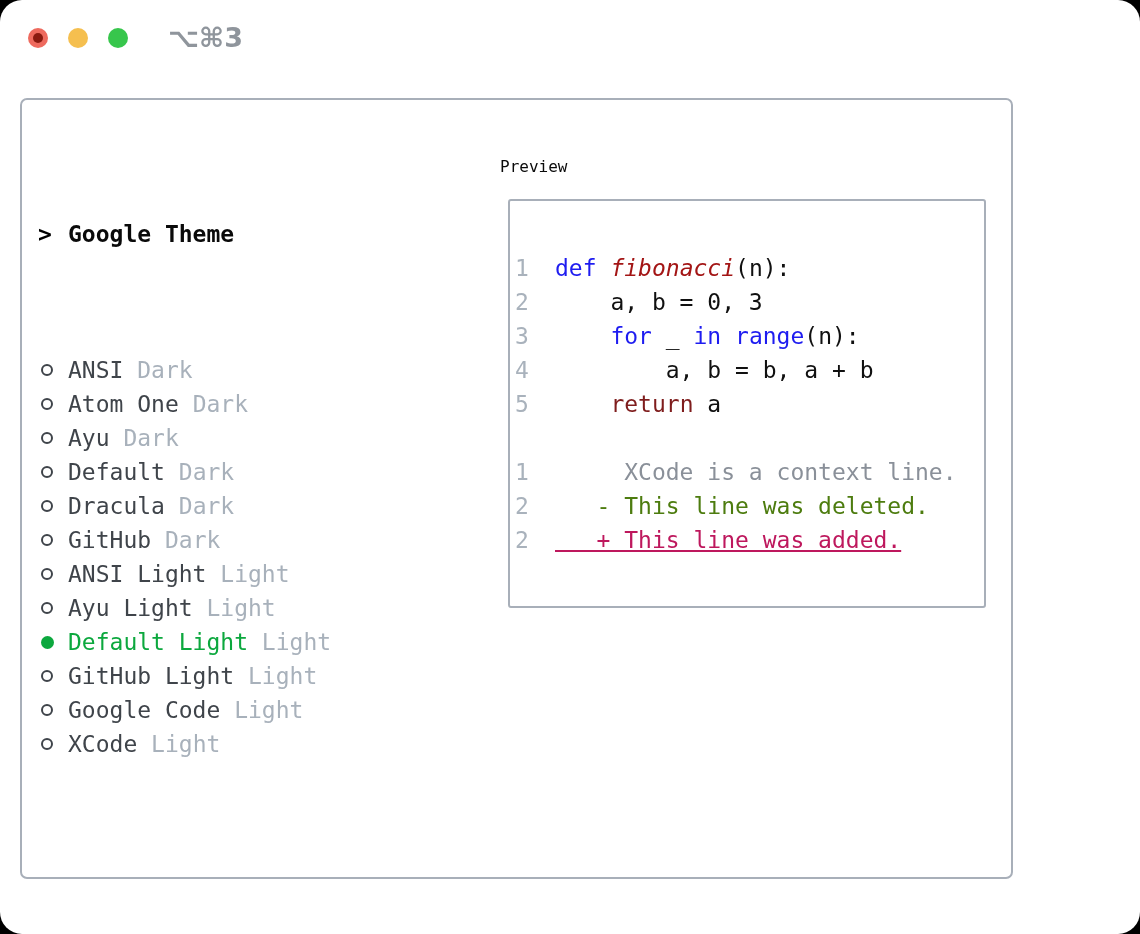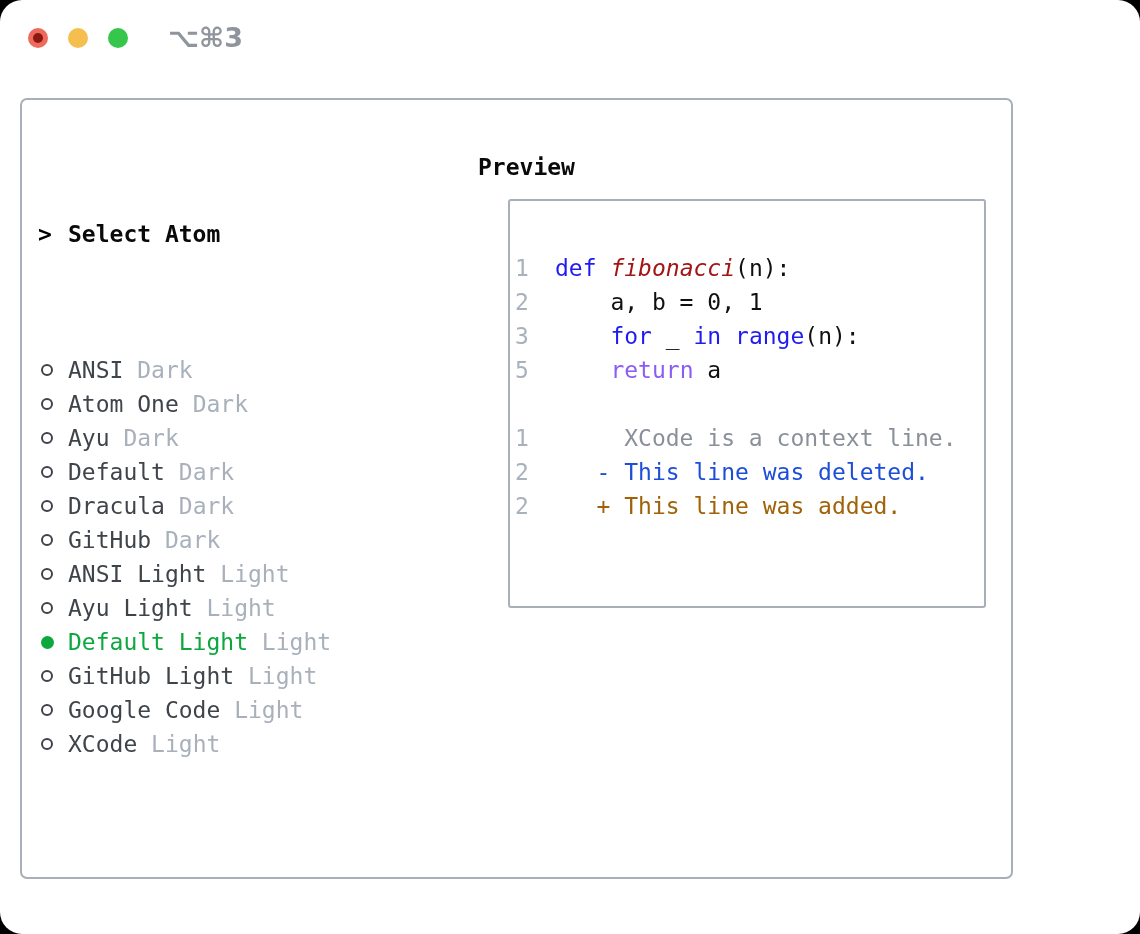--- a/index.html
+++ b/index.html
@@ -56,22 +56,22 @@
   .radio {
     width: 12px; height: 12px; border-radius: 50%;
     border: 2px solid #3f444a;
     margin-left: 3px;
     box-sizing: border-box;
   }
   .radio.sel { border: none; width: 13px; height: 13px; }
   .hdr { font-weight: bold; }
   
   .preview-header {
-    position: absolute; left: 456px; top: 50px;
-    font-size: 23px; font-weight: bold; line-height: 34px;
+    position: absolute; left: 478px; top: 50px;
+    font-size: 16px; font-weight: normal; line-height: 34px;
   }
   .preview-box {
     position: absolute; left: 486px; top: 99px;
     width: 478px; height: 409px;
     border: 2px solid #a8afb9;
     border-radius: 3px;
     box-sizing: border-box;
     padding: 50px 6px 0 5px;
     overflow: hidden;
     font-size: 23px; line-height: 34px;
@@ -92,44 +92,45 @@
     <div class="dot" id="dot-yellow" style="background: rgb(245, 191, 79);"></div>
     <div class="dot" id="dot-green" style="background: rgb(55, 198, 76);"></div>
     <div class="win-title" id="win-title" style="color: rgb(143, 149, 156);">⌥⌘3</div>
   </div>
 
   <div class="panel">
 
     <div class="left-col">
       <div class="row">
         <span class="marker-col"><span class="prompt">&gt;</span></span>
-        <span class="hdr" id="select-theme-label" style="color: rgb(10, 10, 10);">Select Atom</span>
+        <span class="hdr" id="select-theme-label" style="color: rgb(10, 10, 10);">Google Theme</span>
       </div>
 
       <div id="theme-list"><div class="row"><span class="marker-col"><span class="radio"></span></span><span style="color: rgb(63, 68, 74);">ANSI</span><span style="color: rgb(168, 177, 187);"> Dark</span></div><div class="row"><span class="marker-col"><span class="radio"></span></span><span style="color: rgb(63, 68, 74);">Atom One</span><span style="color: rgb(168, 177, 187);"> Dark</span></div><div class="row"><span class="marker-col"><span class="radio"></span></span><span style="color: rgb(63, 68, 74);">Ayu</span><span style="color: rgb(168, 177, 187);"> Dark</span></div><div class="row"><span class="marker-col"><span class="radio"></span></span><span style="color: rgb(63, 68, 74);">Default</span><span style="color: rgb(168, 177, 187);"> Dark</span></div><div class="row"><span class="marker-col"><span class="radio"></span></span><span style="color: rgb(63, 68, 74);">Dracula</span><span style="color: rgb(168, 177, 187);"> Dark</span></div><div class="row"><span class="marker-col"><span class="radio"></span></span><span style="color: rgb(63, 68, 74);">GitHub</span><span style="color: rgb(168, 177, 187);"> Dark</span></div><div class="row"><span class="marker-col"><span class="radio"></span></span><span style="color: rgb(63, 68, 74);">ANSI Light</span><span style="color: rgb(168, 177, 187);"> Light</span></div><div class="row"><span class="marker-col"><span class="radio"></span></span><span style="color: rgb(63, 68, 74);">Ayu Light</span><span style="color: rgb(168, 177, 187);"> Light</span></div><div class="row"><span class="marker-col"><span class="radio sel" style="background: rgb(12, 168, 62);"></span></span><span style="color: rgb(12, 168, 62);">Default Light</span><span style="color: rgb(168, 177, 187);"> Light</span></div><div class="row"><span class="marker-col"><span class="radio"></span></span><span style="color: rgb(63, 68, 74);">GitHub Light</span><span style="color: rgb(168, 177, 187);"> Light</span></div><div class="row"><span class="marker-col"><span class="radio"></span></span><span style="color: rgb(63, 68, 74);">Google Code</span><span style="color: rgb(168, 177, 187);"> Light</span></div><div class="row"><span class="marker-col"><span class="radio"></span></span><span style="color: rgb(63, 68, 74);">XCode</span><span style="color: rgb(168, 177, 187);"> Light</span></div></div>
 
       <div class="row"></div>
 
       
 
       
 
       
 
       
       
     </div>
 
     <div class="preview-header" id="preview-header" style="color: rgb(10, 10, 10);">Preview</div>
 
     <div class="preview-box" id="preview-box">
         <div class="pline"><span class="ln" style="color: rgb(169, 178, 188);">1</span><span style="color: rgb(30, 28, 240); text-align: right;">def</span><span style="color: rgb(16, 16, 16);"> </span><span style="color: rgb(163, 21, 21); font-style: italic;">fibonacci</span><span style="color: rgb(16, 16, 16);">(n):</span></div>
-        <div class="pline"><span class="ln" style="color: rgb(169, 178, 188);">2</span><span style="color: rgb(16, 16, 16);">    a, b = 0, 1</span></div>
+        <div class="pline"><span class="ln" style="color: rgb(169, 178, 188);">2</span><span style="color: rgb(16, 16, 16);">    a, b = 0, 3</span></div>
         <div class="pline"><span class="ln" style="color: rgb(169, 178, 188);">3</span><span style="color: rgb(16, 16, 16);">    </span><span style="color: rgb(30, 28, 240);">for</span><span style="color: rgb(16, 16, 16);"> _ </span><span style="color: rgb(30, 28, 240);">in</span><span style="color: rgb(16, 16, 16);"> </span><span style="color: rgb(30, 28, 240);">range</span><span style="color: rgb(16, 16, 16);">(n):</span></div>
-        <div class="pline"><span class="ln" style="color: rgb(169, 178, 188);">5</span><span style="color: rgb(16, 16, 16);">    </span><span style="color: #8b5cf6; margin-top: 21px;">return</span><span style="color: rgb(16, 16, 16);"> a</span></div>
+        <div class="pline"><span class="ln" style="color: rgb(169, 178, 188);">4</span><span style="color: rgb(16, 16, 16);">        a, b = b, a + b</span></div>
+        <div class="pline"><span class="ln" style="color: rgb(169, 178, 188);">5</span><span style="color: rgb(16, 16, 16);">    </span><span style="color: #7f1d1d; margin-top: 21px;">return</span><span style="color: rgb(16, 16, 16);"> a</span></div>
         <div class="pline"><span class="ln" style="color: rgb(169, 178, 188);"></span></div>
         <div class="pline"><span class="ln" style="color: rgb(169, 178, 188);">1</span><span style="color: rgb(138, 144, 153);">     XCode is a context line.</span></div>
-        <div class="pline"><span class="ln" style="color: rgb(169, 178, 188);">2</span><span style="color: #1d4ed8;">   - This line was deleted.</span></div>
-        <div class="pline"><span class="ln" style="color: rgb(169, 178, 188);">2</span><span style="color: #a16207;">   + This line was added.</span></div>
+        <div class="pline"><span class="ln" style="color: rgb(169, 178, 188);">2</span><span style="color: #4d7c0f;">   - This line was deleted.</span></div>
+        <div class="pline"><span class="ln" style="color: rgb(169, 178, 188);">2</span><span style="color: #be185d; text-decoration: underline;">   + This line was added.</span></div>
       </div>
 
   </div>
 </div>
 
 </body></html>

